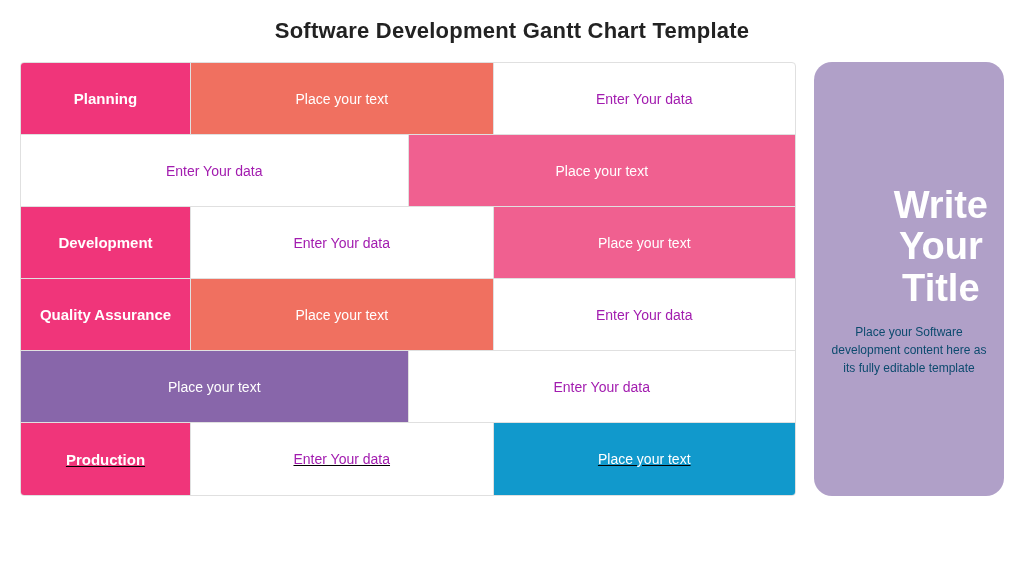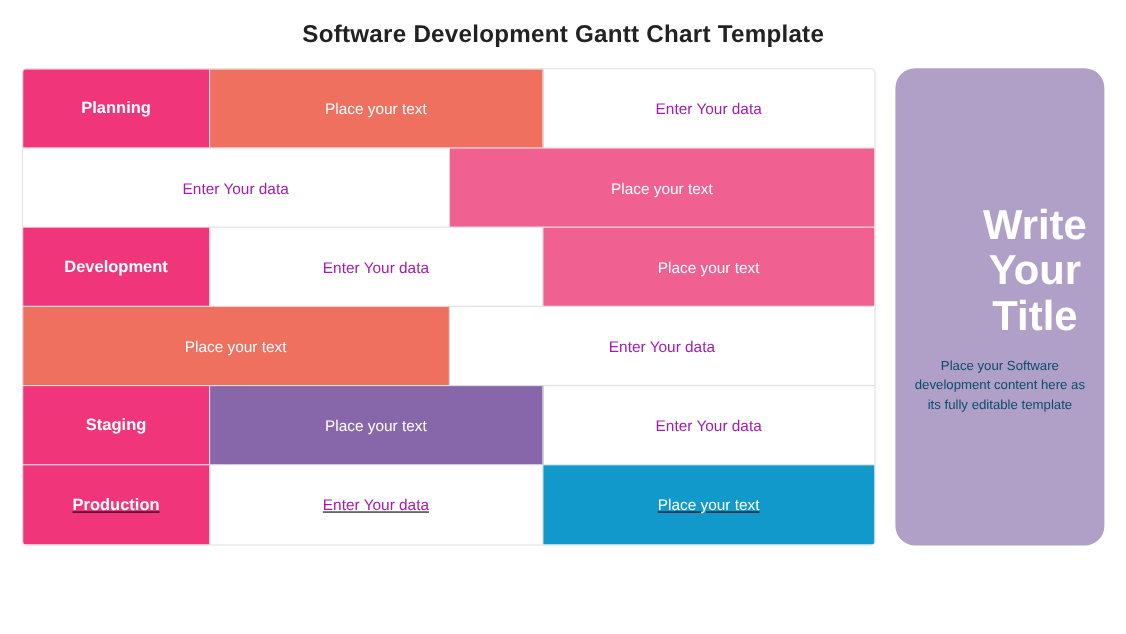--- a/index.html
+++ b/index.html
@@ -143,25 +143,25 @@
         <div class="gantt-row">
           <div class="row-cell">Enter Your data</div>
           <div class="row-cell cell-filled-pink">Place your text</div>
         </div>
         <div class="gantt-row">
           <div class="row-label">Development</div>
           <div class="row-cell">Enter Your data</div>
           <div class="row-cell cell-filled-pink">Place your text</div>
         </div>
         <div class="gantt-row">
+          <div class="row-label">Quality Assurance</div>
           <div class="row-cell cell-filled-salmon">Place your text</div>
           <div class="row-cell">Enter Your data</div>
         </div>
         <div class="gantt-row">
-          <div class="row-label">Staging</div>
           <div class="row-cell cell-filled-purple">Place your text</div>
           <div class="row-cell">Enter Your data</div>
         </div>
         <div class="gantt-row">
           <div class="row-label">Production</div>
           <div class="row-cell">Enter Your data</div>
           <div class="row-cell cell-filled-teal">Place your text</div>
         </div>
       </div>
     <div class="sidebar-card">

